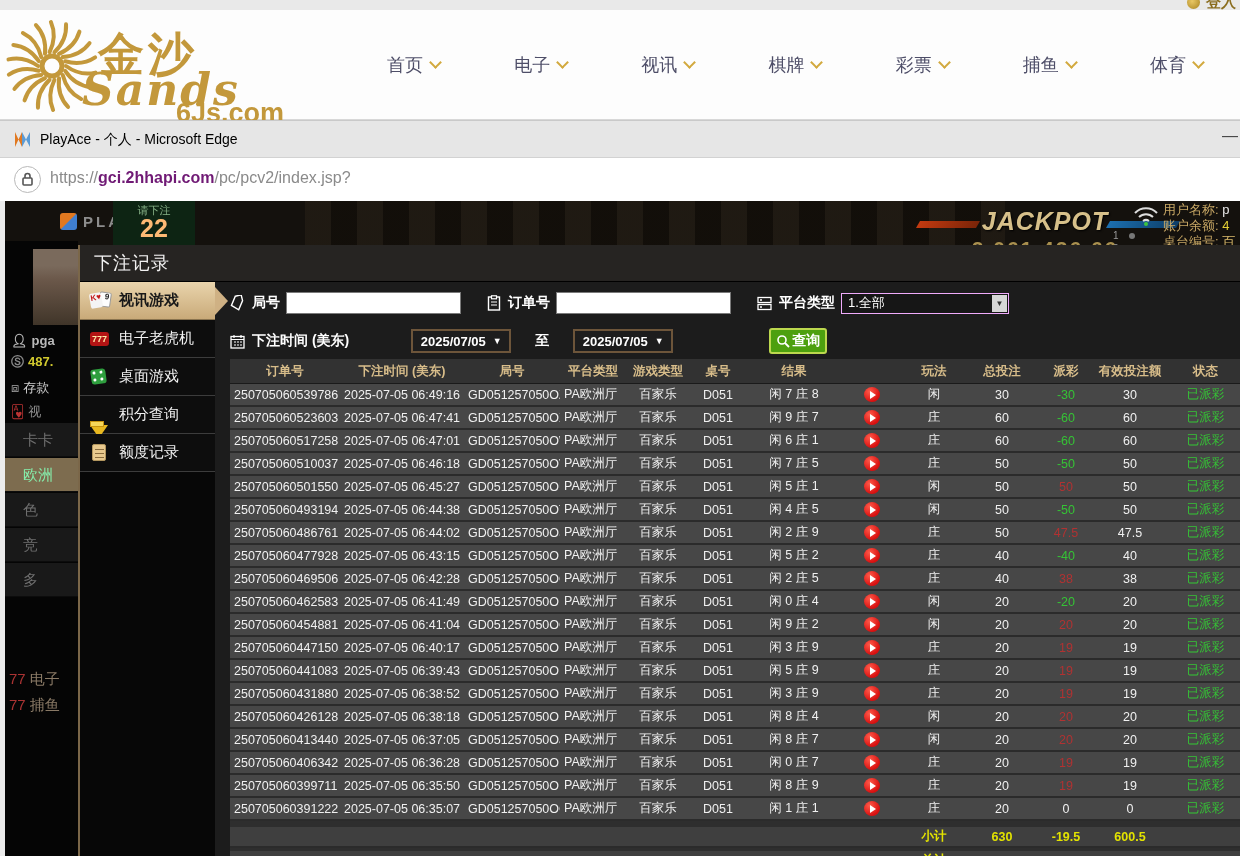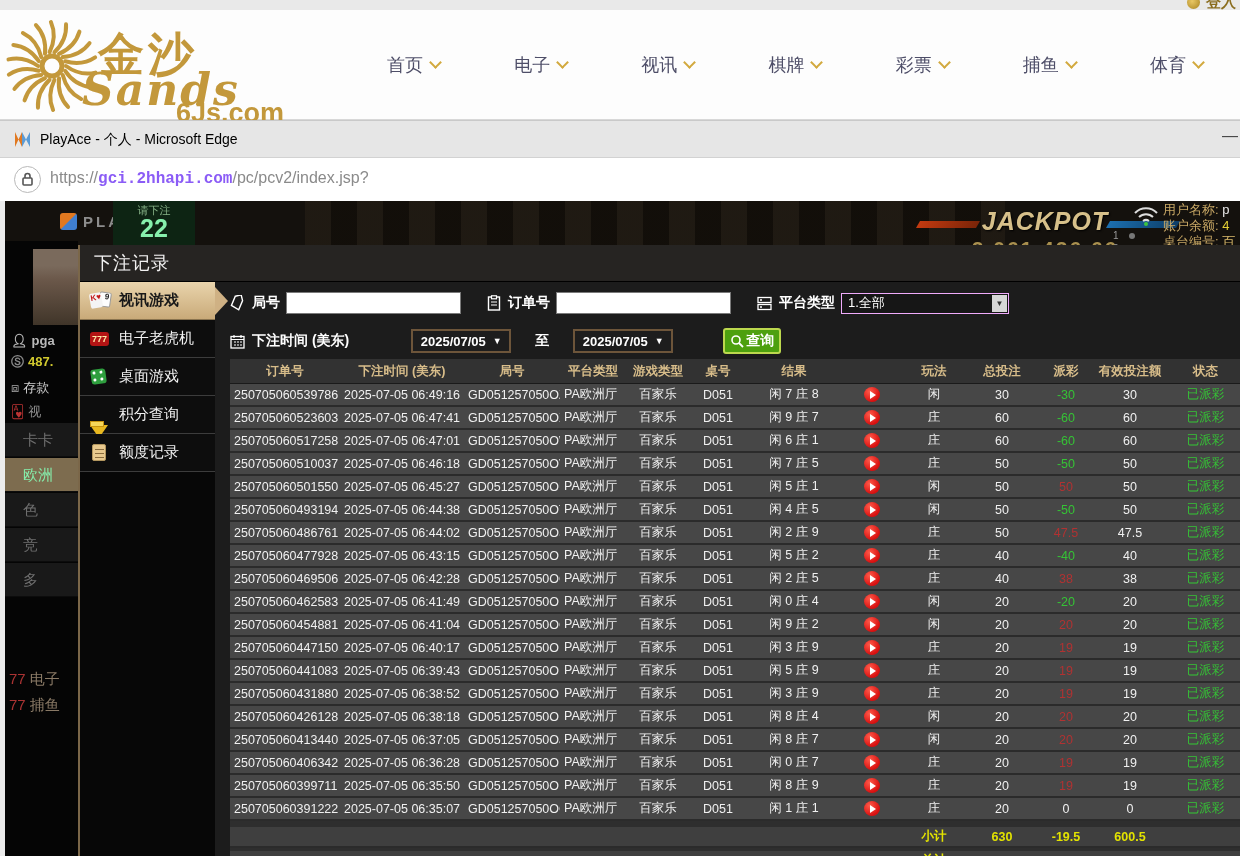--- a/index.html
+++ b/index.html
@@ -34,36 +34,36 @@
     background:#e6e6e6; border-top:1px solid #c9c9c9; border-bottom:1px solid #d2d2d2; }
   #edge-title { position:absolute; left:40px; top:10px; font-size:14px; color:#000000; }
   #edge-icon { position:absolute; left:14px; top:10px; }
   #win-minimize { position:absolute; right:2px; top:6px; font-size:16px; color:#444; }
 
   
   #url-bar { position:absolute; left:0; top:158px; width:1240px; height:43px; background:#ffffff; }
   #lock-badge { position:absolute; left:14px; top:8px; width:27px; height:27px; border:1px solid #b9b9b9;
     border-radius:50%; }
   #url-text { position:absolute; left:50px; top:11px; font-size:16px; color:#8a8a8a; }
-  #url-text b { color:#8b5cf6; font-weight:bold;font-family:Liberation Mono, monospace; }
+  #url-text b { color:#701a75; font-weight:bold; }
 
   
   #game-area { position:absolute; left:0; top:201px; width:1240px; height:655px;
     background:#14110d; border-left:5px solid #ececec; overflow:hidden; }
 
   
   .bg-dim { position:absolute; }
   #bg-stripes { left:300px; top:0; width:700px; height:46px;
     background:repeating-linear-gradient(90deg,#221c14 0 26px,#120e09 26px 52px); opacity:.8; }
   #bg-playace { left:55px; top:12px; color:#8d8d8d; font-weight:bold; letter-spacing:3px; font-size:15px; }
   #bg-playace .mark { display:inline-block; width:17px; height:17px; margin-right:6px; vertical-align:-3px;
     background:linear-gradient(135deg,#e07820 48%, #3f7fd1 52%); border-radius:3px; }
   #bg-countdown { left:108px; top:0; width:82px; height:44px; background:#0d2413; text-align:center; }
   #bg-countdown .lbl { font-size:11px; color:#86b186; padding-top:2px; }
-  #bg-countdown .val { font-size:25px; font-weight:bold; color:#86efac; line-height:20px; }
+  #bg-countdown .val { font-size:25px; font-weight:bold; color:#fdba74; line-height:20px; }
   #bg-jackpot { left:935px; top:6px; width:210px; text-align:center; }
   #bg-jackpot .word { font-size:25px; font-weight:bold; font-style:italic; color:#d7c08a;
     text-shadow:1px 1px 2px #000; letter-spacing:1px; position:relative; z-index:2;}
   #bg-jackpot .sw-red { position:absolute; left:-22px; top:14px; width:60px; height:7px;
     background:linear-gradient(90deg,#c33a10,#7a2408); transform:skewX(-30deg); }
   #bg-jackpot .sw-blue { position:absolute; right:-28px; top:14px; width:70px; height:7px;
     background:linear-gradient(90deg,#1c6fb0,#0d3d66); transform:skewX(-30deg); }
   #bg-jackpot .num { font-size:21px; font-weight:bold; color:#a9904f; letter-spacing:2px; margin-top:1px; }
   #bg-wifi { left:1128px; top:4px; }
   #bg-userinfo { left:1158px; top:1px; font-size:13px; line-height:16px; color:#c8a865; white-space:nowrap; }
@@ -133,21 +133,21 @@
   .f-input { width:175px; height:22px; background:#fff; border:1px solid #7a7a7a; margin-right:26px; }
   .f-select { width:168px; height:21px; background:#161616; border:1px solid #f0abfc; color:#fff; font-size:13px;
     display:flex; align-items:center; padding-left:6px; position:relative; cursor:pointer; }
   .f-select .sel-btn { position:absolute; right:1px; top:1px; bottom:1px; width:15px; background:#d6d6d6;
     color:#333; font-size:8px; display:flex; align-items:center; justify-content:center; }
   .date-select { width:100px; height:24px; background:#1d1d1d; border:2px solid #6d553a; color:#fff;
     font-size:13px; font-weight:bold; display:flex; align-items:center; justify-content:center; gap:7px;
     cursor:pointer; }
   .date-select .dd { font-size:9px; }
   #to-label { font-weight:bold; margin:0 24px; }
-  #search-btn { margin-left:50px; width:58px; height:26px; background:#4da00f; border:2px solid #bcd84e;
+  #search-btn { margin-left:96px; width:58px; height:26px; background:#4da00f; border:2px solid #bcd84e;
     border-radius:3px; color:#fff; font-size:14px; font-weight:bold; display:flex; align-items:center;
     justify-content:center; gap:2px; cursor:pointer; }
   .fi { margin-right:2px; flex:0 0 auto; }
 
   
   #records-grid { position:absolute; left:15px; top:77px; width:1015px; }
   .grid-row { display:grid; height:23px;
     grid-template-columns:110px 124px 96px 66px 64px 56px 96px 60px 64px 72px 56px 72px 1fr; }
   .t-header { height:25px; background:#323232; color:#d8bd8a; font-weight:bold; font-size:12.5px;
     border-bottom:1px solid #1a1a1a; }

